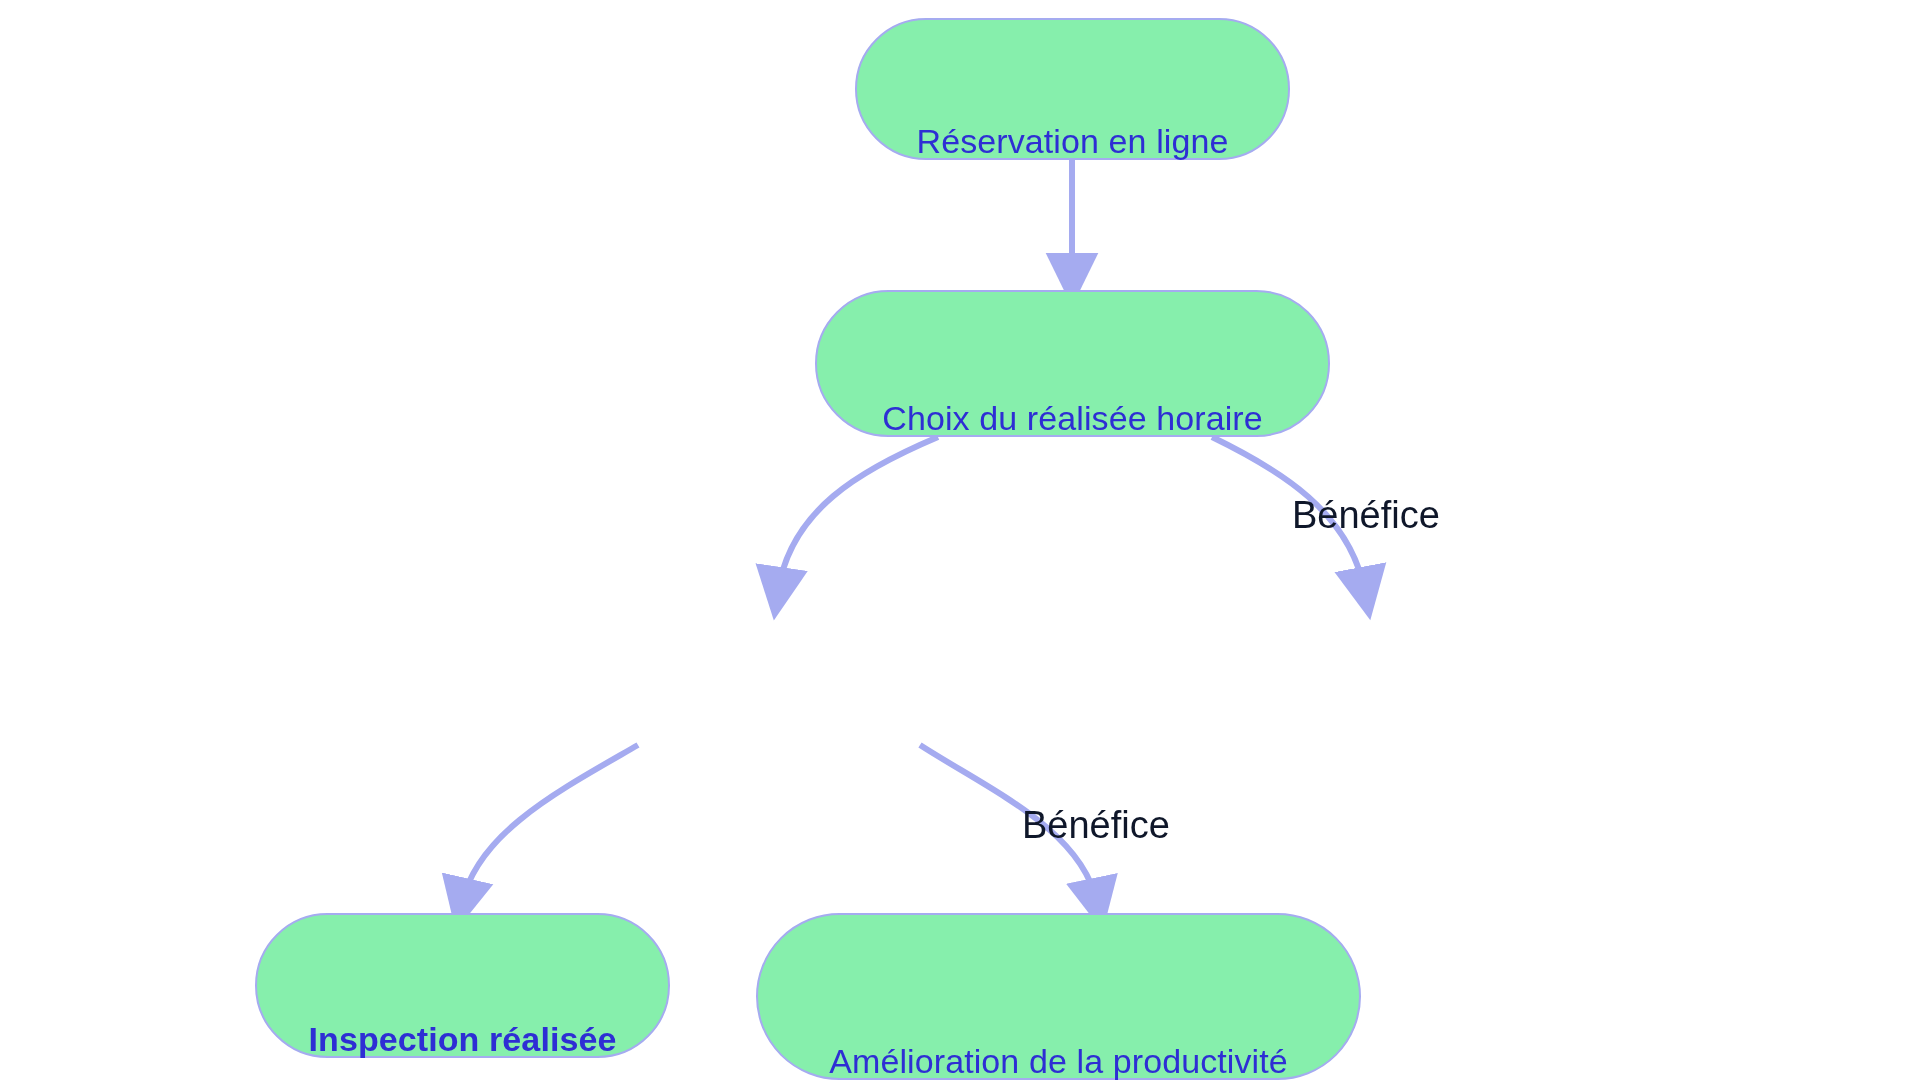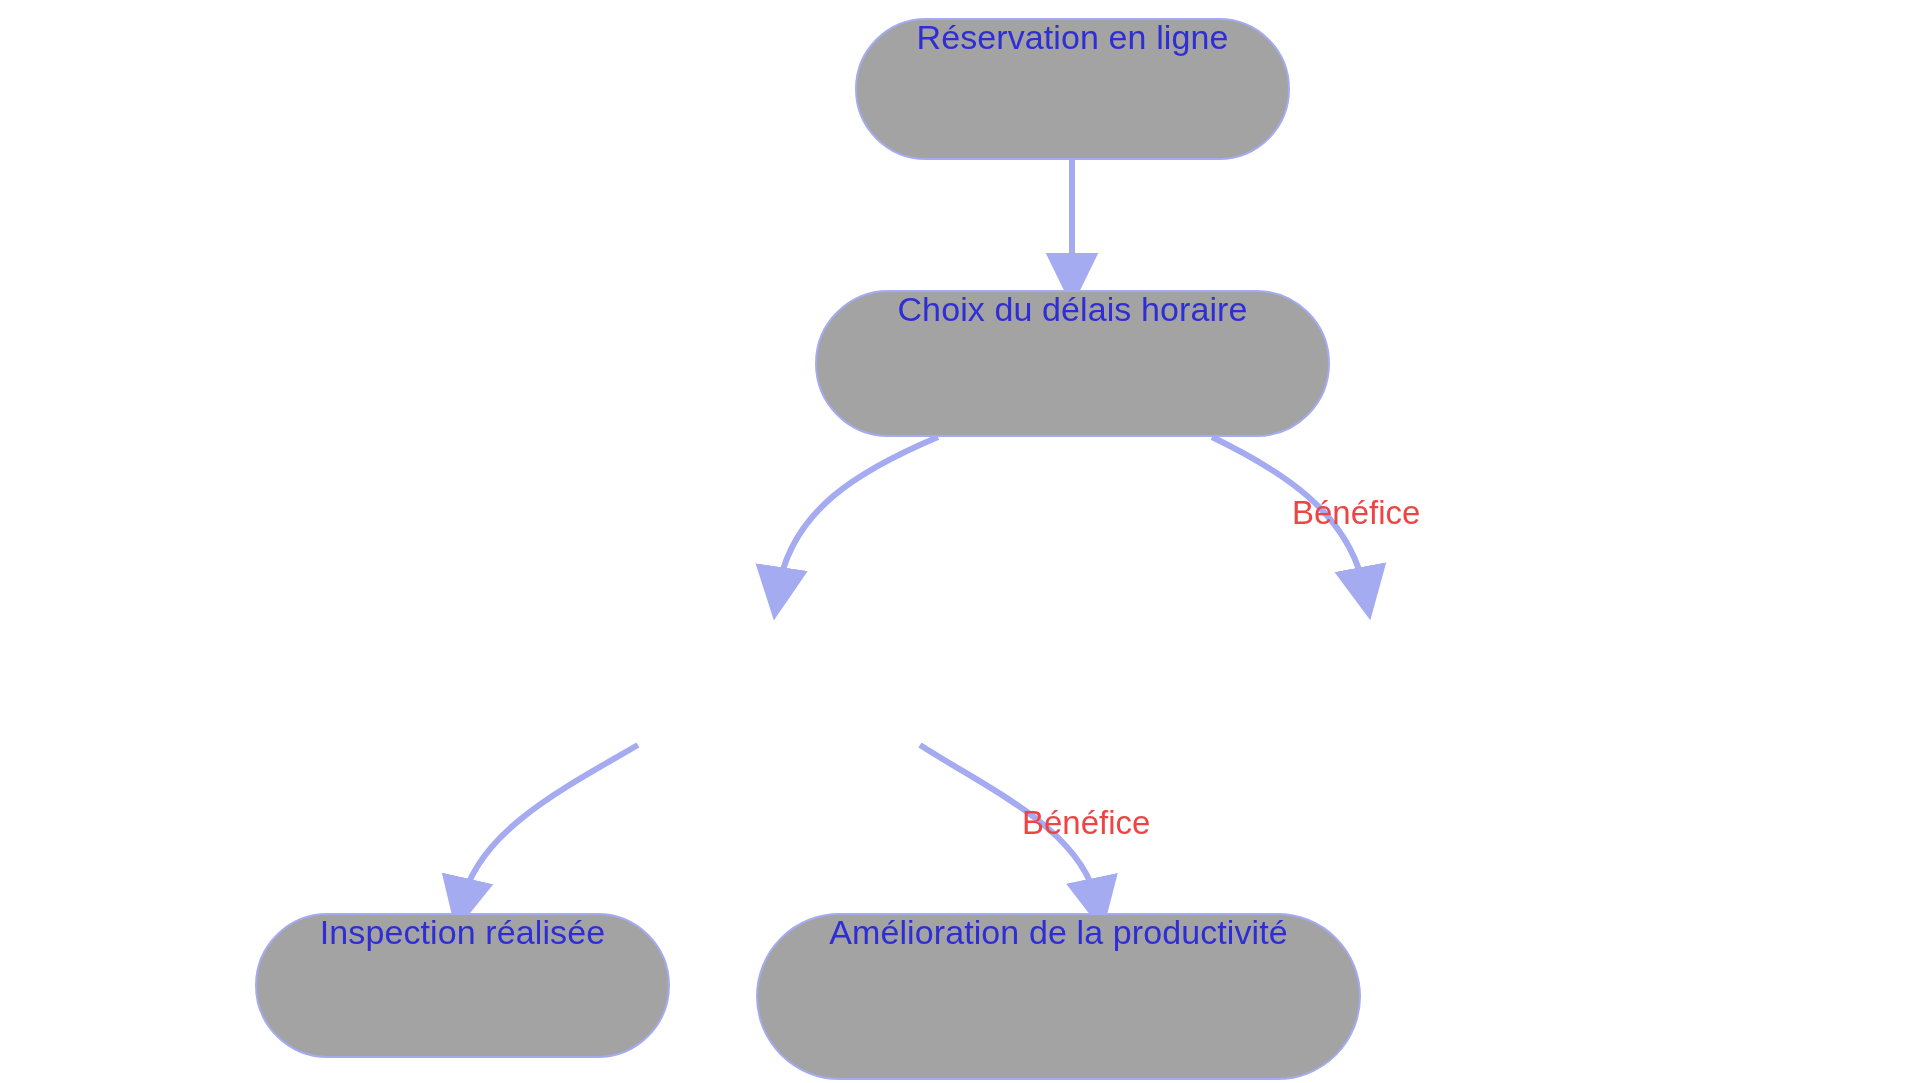--- a/index.html
+++ b/index.html
@@ -22,41 +22,41 @@
     position: absolute;
     left: 0;
     top: 0;
     width: 1920px;
     height: 1083px;
   }
   .node {
     position: absolute;
     box-sizing: border-box;
     display: flex;
-    align-items: flex-start;
+    align-items: flex-end;
     justify-content: center;
-    background: #a3a3a3;
+    background: #86efac;
     border: 2px solid #a5abf0;
     border-radius: 999px;
     color: #2e2ed4;
     font-size: 34px;
     font-weight: 400;
     letter-spacing: 0.1px;
     white-space: nowrap;
     z-index: 2;
   }
   .node-label {
     display: block;
     line-height: 1;
     padding: 0 6px;
   }
   .edge-label {
     position: absolute;
-    color: #ef4444;
-    font-size: 33px;
+    color: #0f172a;
+    font-size: 38px;
     line-height: 1;
     white-space: nowrap;
     background: transparent;
     z-index: 3;
   }
 </style>
 </head>
 <body>
 
 <div id="canvas">
@@ -74,26 +74,26 @@
         <path d="M 638 745 C 560 790, 478 832, 462 903" fill="none" stroke="#a5abf0" stroke-width="6" stroke-linecap="butt" marker-end="url(#arrowhead)"></path>
         <path d="M 920 745 C 990 790, 1082 830, 1097 903" fill="none" stroke="#a5abf0" stroke-width="6" stroke-linecap="butt" marker-end="url(#arrowhead)"></path>
       </g>
   </svg>
 
   <div class="node" style="left: 855px; top: 18px; width: 435px; height: 142px;">
     <span class="node-label">Réservation en ligne</span>
   </div>
 
   <div class="node" style="left: 815px; top: 290px; width: 515px; height: 147px;">
-    <span class="node-label">Choix du délais horaire</span>
+    <span class="node-label">Choix du réalisée horaire</span>
   </div>
 
 
 
-  <div class="node" style="left: 255px; top: 913px; width: 415px; height: 145px;">
+  <div class="node" style="left: 255px; top: 913px; width: 415px; height: 145px; font-weight: bold;">
     <span class="node-label">Inspection réalisée</span>
   </div>
 
   <div class="node" style="left: 756px; top: 913px; width: 605px; height: 167px;">
     <span class="node-label">Amélioration de la productivité</span>
   </div>
 
   <div class="edge-label" style="left: 1292px; top: 496px;">Bénéfice</div>
 
   <div class="edge-label" style="left: 1022px; top: 806px;">Bénéfice</div>

